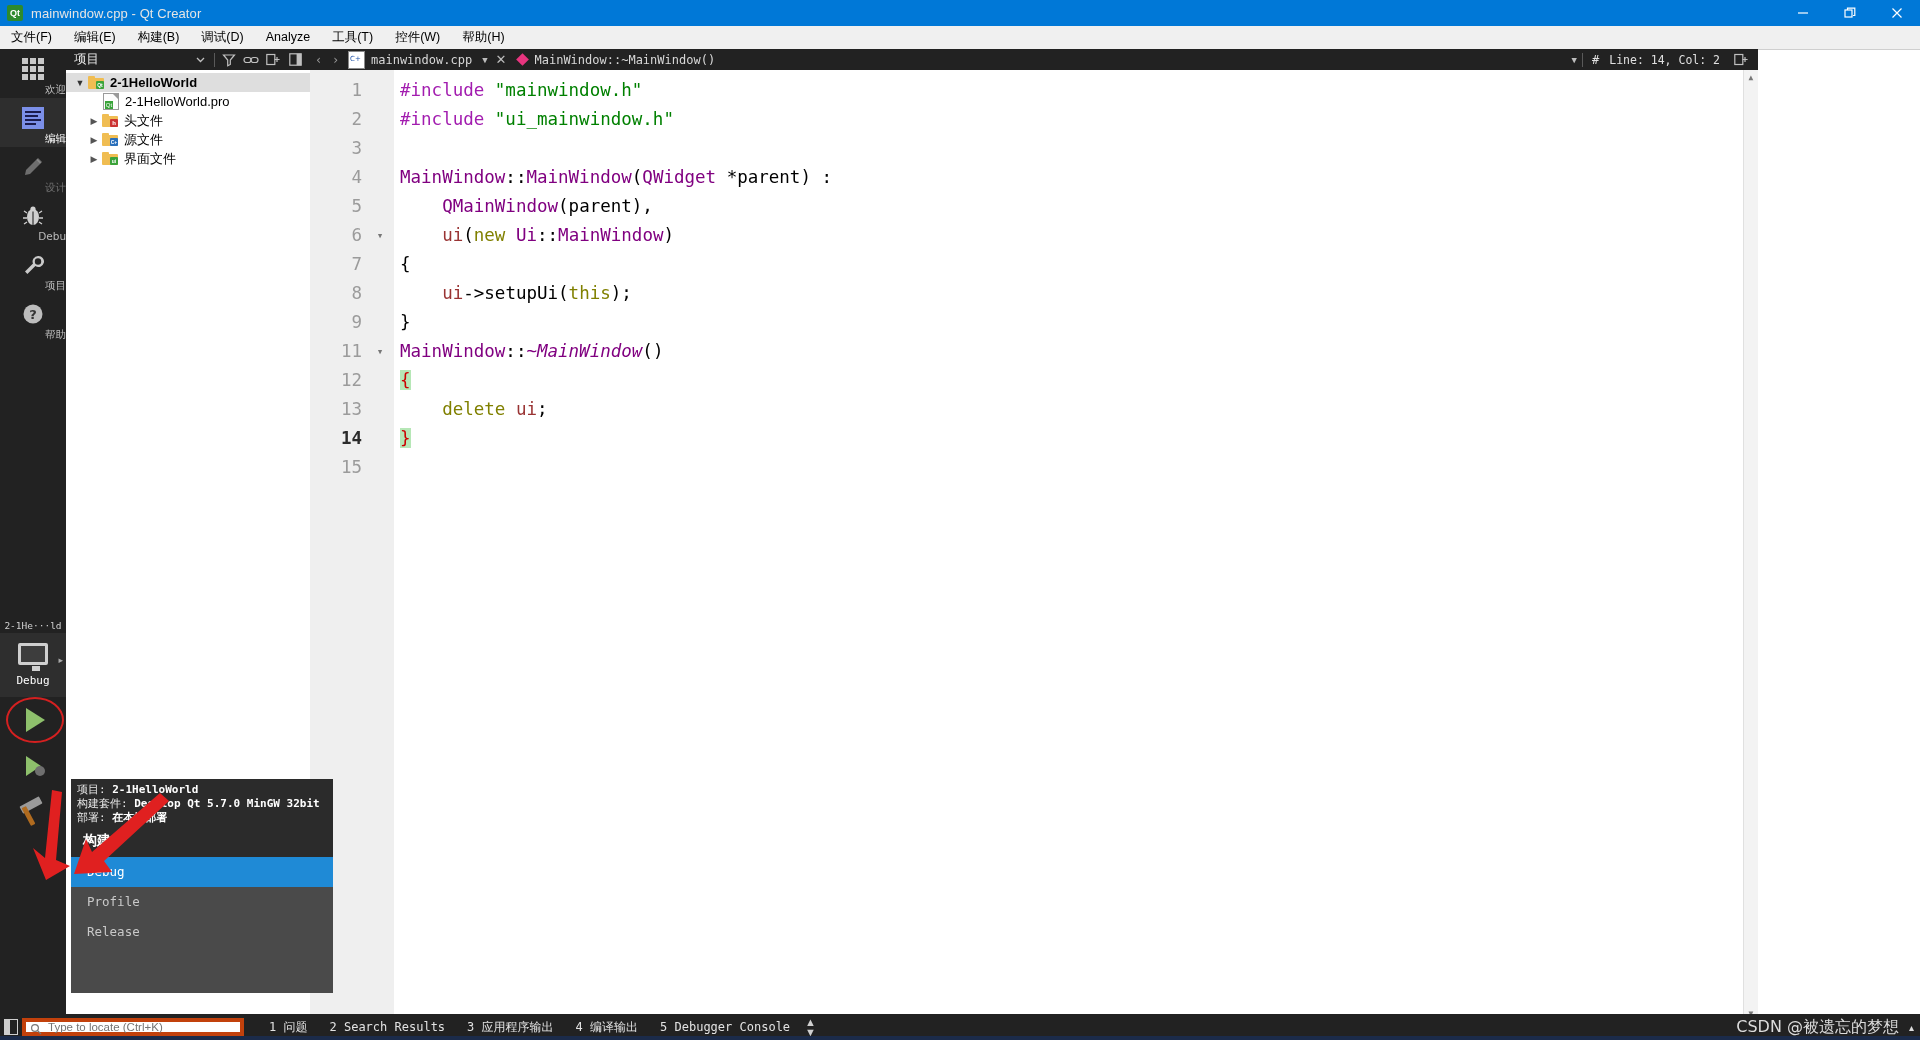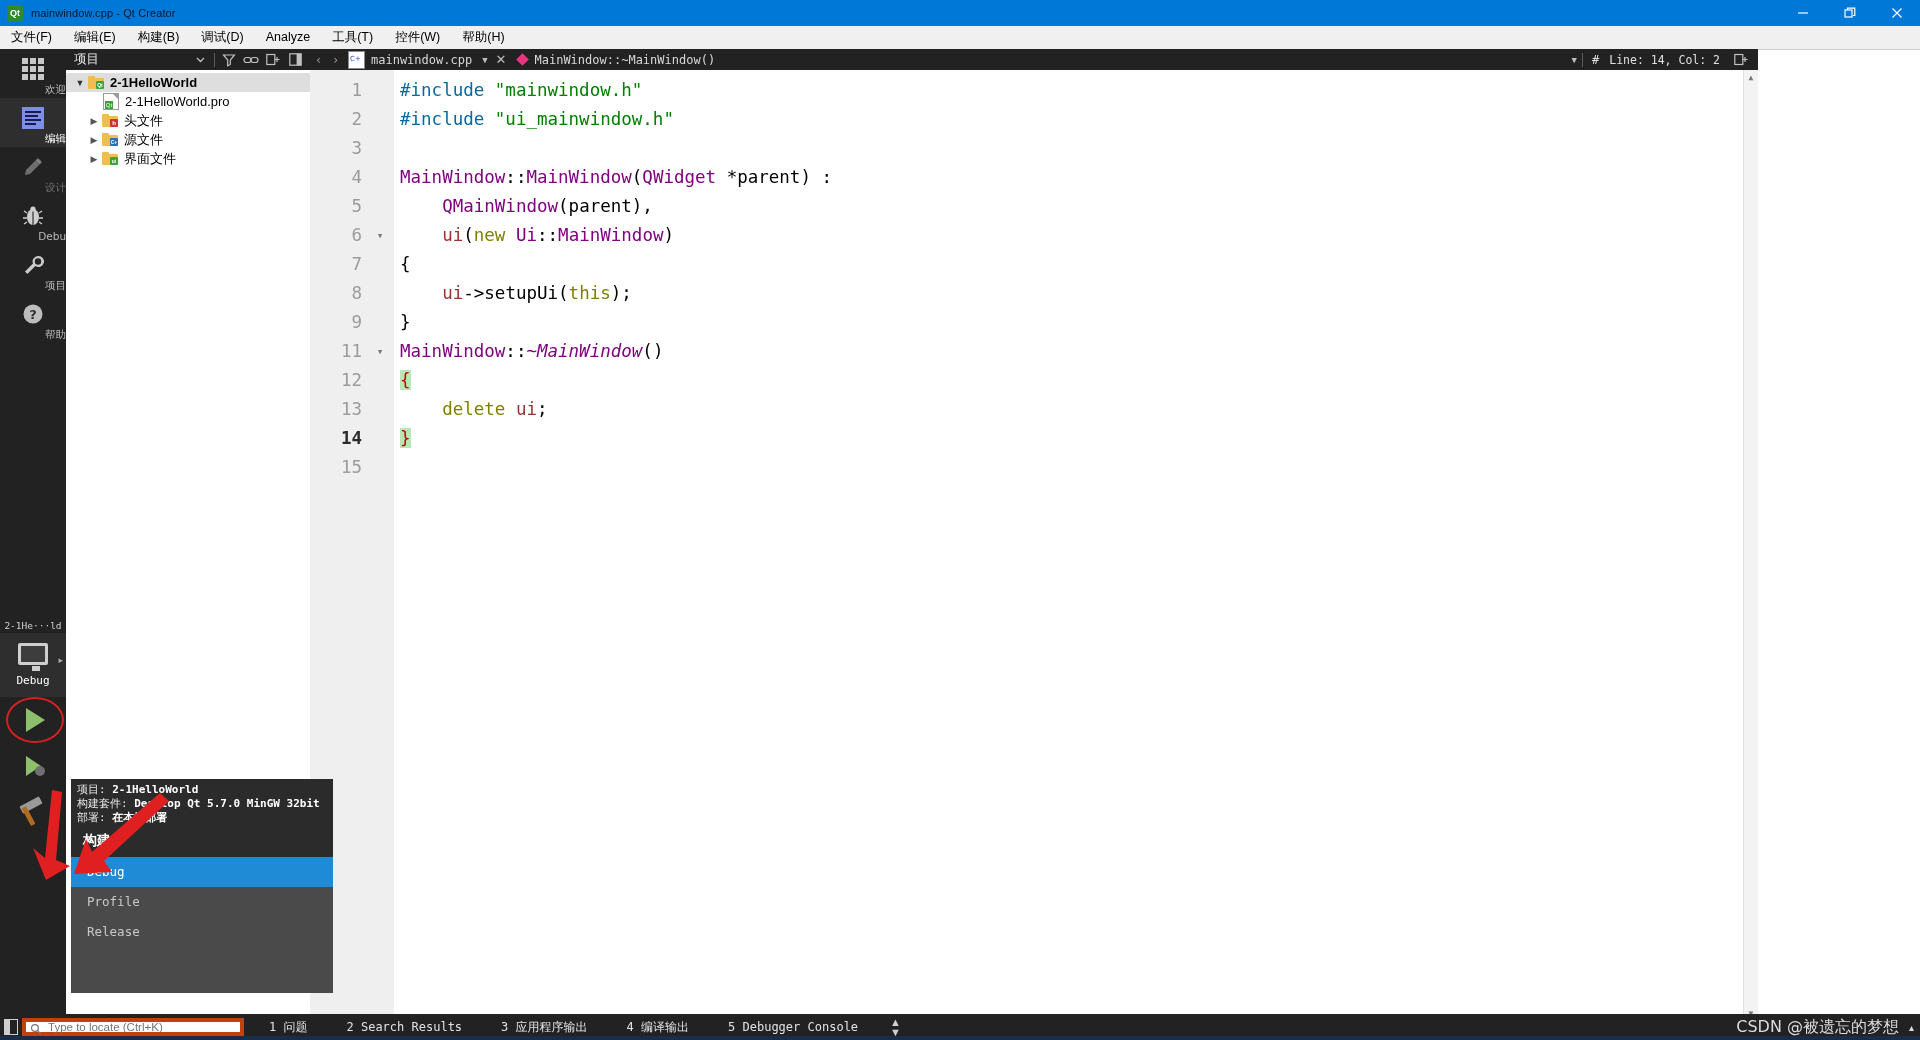--- a/index.html
+++ b/index.html
@@ -8,21 +8,21 @@
     background:#ffffff;
     font-family:"Liberation Sans", sans-serif;
     -webkit-font-smoothing:none;
   }
   #app{position:relative;width:1758px;height:1040px;background:#d4d0c8;}
 
   
   .titlebar{position:absolute;left:0;top:0;width:1920px;height:26px;background:#0078d7;display:flex;align-items:center;}
   .tb-icon{width:16px;height:16px;margin-left:7px;margin-right:8px;background:#2d8a2d;border-radius:2px;position:relative;
            display:flex;align-items:center;justify-content:center;color:#fff;font-size:9px;font-weight:bold;line-height:1;}
-  .tb-title{color:#0f172a;font-size:11px;letter-spacing:.1px;}
+  .tb-title{color:#e5e5e5;font-size:13px;letter-spacing:.1px;}
   .tb-ctrls{margin-left:auto;display:flex;height:26px;}
   .tb-btn{width:47px;height:26px;display:flex;align-items:center;justify-content:center;color:#fff;font-size:13px;}
   .tb-btn svg{display:block;}
 
   
   .menubar{position:absolute;left:0;top:26px;width:1920px;height:23px;background:#f0f0f0;display:flex;align-items:center;
            border-bottom:1px solid #cfcfcf;}
   .menu-item{font-size:12.5px;color:#000;padding:0 11px;height:23px;line-height:23px;white-space:nowrap;}
 
   
@@ -80,21 +80,21 @@
 
   .codearea{position:relative;height:950px;background:#ffffff;overflow:hidden;
             font-family:"DejaVu Sans Mono", monospace;font-size:17.5px;}
   .gutter{position:absolute;left:0;top:0;width:84px;height:950px;background:#efefef;}
   .codelines{position:absolute;left:0;top:0;right:0;padding-top:6px;}
   .cl{height:29px;line-height:29px;display:flex;white-space:pre;}
   .ln{width:52px;text-align:right;color:#9b9b9b;flex:0 0 52px;padding-right:2px;}
   .ln.cur{color:#2b2b2b;font-weight:bold;}
   .fold{width:32px;flex:0 0 32px;text-align:center;color:#777;font-size:11px;}
   .code{padding-left:4px;color:#000;}
-  .k-pre{color:#0369a1;}
+  .k-pre{color:#a21caf;}
   .k-str{color:#008000;}
   .k-type{color:#800080;}
   .k-kw{color:#808000;}
   .k-var{color:#993333;}
   .k-fn{color:#000;}
   .k-ital{color:#800080;font-style:italic;}
   .brace-hl{background:#b6e7b6;color:#cc0000;}
   .scrollbar-v{position:absolute;right:0;top:0;width:14px;height:950px;background:#f3f3f3;border-left:1px solid #e0e0e0;}
   .scroll-up,.scroll-dn{width:14px;height:14px;display:flex;align-items:center;justify-content:center;color:#777;font-size:8px;}
 
@@ -128,21 +128,21 @@
   .annot{position:absolute;left:0;top:0;width:1920px;height:1040px;pointer-events:none;z-index:60;}
 
   
   .statusbar{position:absolute;left:0;bottom:0;width:1920px;height:26px;background:#222222;display:flex;align-items:center;}
   .sb-toggle{width:22px;height:26px;display:flex;align-items:center;justify-content:center;}
   .sb-toggle i{width:12px;height:14px;border:1px solid #cfcfcf;display:block;position:relative;}
   .sb-toggle i:after{content:"";position:absolute;left:0;top:0;width:5px;height:14px;background:#cfcfcf;}
   .locate{width:222px;height:18px;background:#ffffff;border:4px solid #c2410c;display:flex;align-items:center;padding-left:4px;box-sizing:border-box;}
   .locate .mag{width:12px;height:12px;margin-right:4px;position:relative;}
   .locate input{border:0;outline:0;font-size:11.5px;color:#9b9b9b;width:180px;font-family:"Liberation Sans",sans-serif;background:transparent;}
-  .sb-items{display:flex;align-items:center;margin-left:14px;gap:17px;}
+  .sb-items{display:flex;align-items:center;margin-left:14px;gap:0;}
   .sb-item{font-family:"DejaVu Sans Mono", monospace;font-size:12px;color:#e2e2e2;padding:0 11px;white-space:nowrap;}
   .sb-updown{color:#d0d0d0;font-size:11px;padding-left:4px;line-height:10px;text-align:center;}
   .watermark{margin-left:auto;padding-right:10px;color:#dcdcdc;font-size:16px;font-family:"DejaVu Sans", sans-serif;}
   .wm-arrow{color:#dcdcdc;font-size:10px;padding-right:6px;}
   .bottomline{position:absolute;left:0;bottom:0;width:1920px;height:4px;background:#1b2b4a;}
 </style>
 </head>
 <body>
 
 <div id="app">

